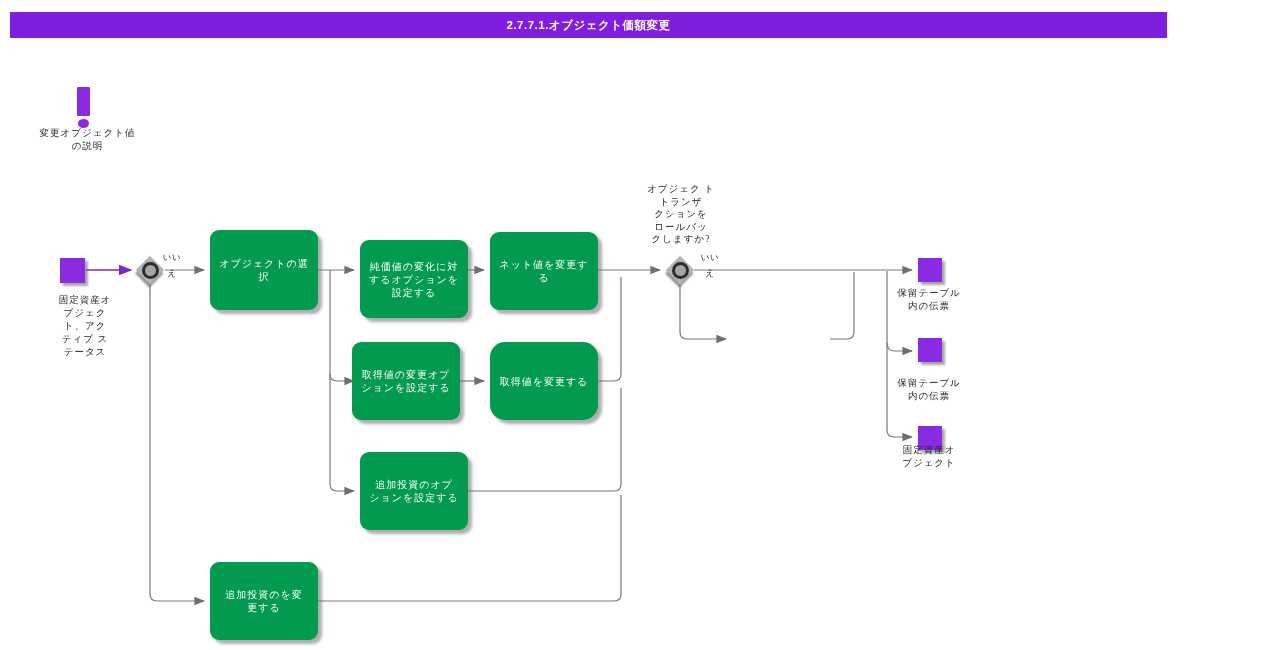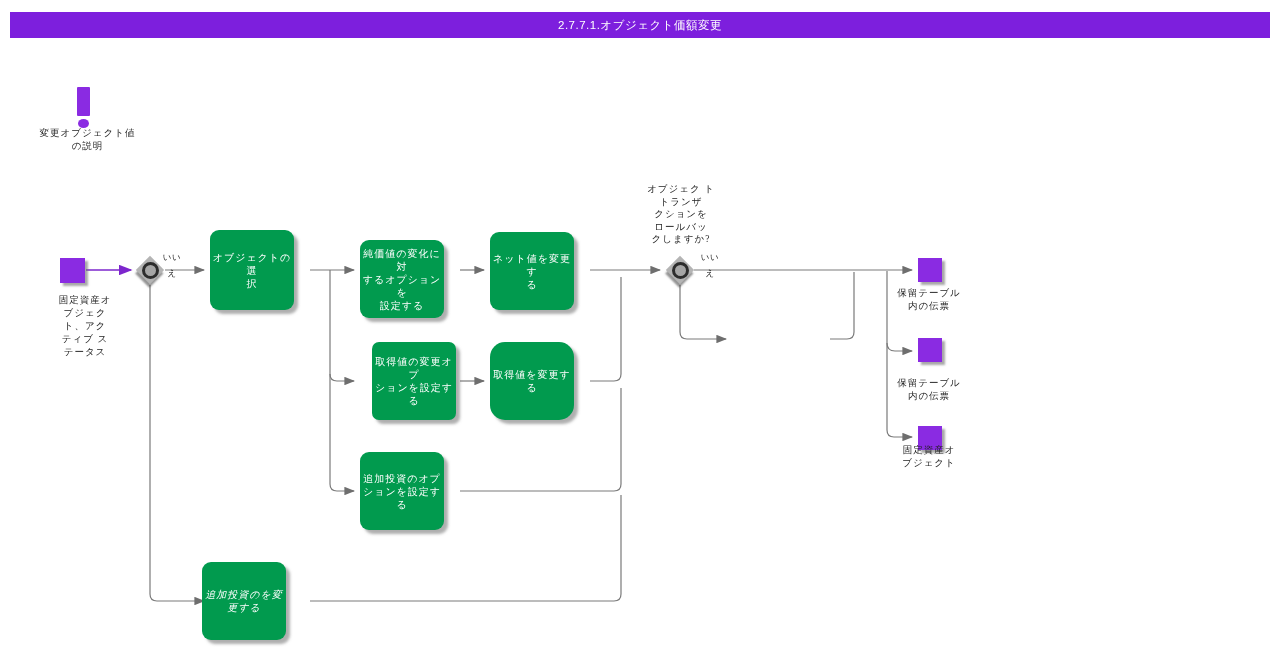--- a/index.html
+++ b/index.html
@@ -1,27 +1,27 @@
 <!DOCTYPE html>
 <html><head>
 <meta charset="utf-8">
 <style>
   html,body{margin:0;padding:0;background:#ffffff;}
   .stage{
     position:relative;width:1280px;height:650px;background:#ffffff;overflow:hidden;
     font-family:"Liberation Serif","DejaVu Serif",serif;color:#1f1f1f;
   }
   .banner{
-    position:absolute;left:10px;top:12px;width:1260px;height:26px;
+    position:absolute;left:10px;top:12px;width:1157px;height:26px;
     background:#7d1fdd;color:#ffffff;display:flex;align-items:center;justify-content:center;
-    font-family:"Liberation Sans","DejaVu Sans",sans-serif;font-weight:normal;font-size:11.5px;letter-spacing:0.5px;
+    font-family:"Liberation Sans","DejaVu Sans",sans-serif;font-weight:bold;font-size:11.5px;letter-spacing:0.5px;
   }
   .conn{position:absolute;left:0;top:0;width:1280px;height:650px;}
   .task{
-    position:absolute;width:84px;height:78px;background:#019a4e;border-radius:9px;
+    position:absolute;width:108px;height:78px;background:#019a4e;border-radius:9px;
     box-shadow:4px 4px 3px rgba(110,110,110,0.55);
     display:flex;align-items:center;justify-content:center;text-align:center;
     color:#ffffff;font-size:10px;line-height:13px;letter-spacing:1px;white-space:pre-line;
   }
   .event{
     position:absolute;width:24px;height:24px;background:#8a2be2;
     box-shadow:3px 3px 2px rgba(110,110,110,0.6);
   }
   .gateway{position:absolute;width:28px;height:28px;}
   .gateway .dia{
@@ -103,26 +103,26 @@
   <div class="branch-lbl" style="left:159px;top:249px;width:26px;">いい
 え</div>
 
   <div class="task" style="left:210px;top:230px;height:80px;">オブジェクトの選
 択</div>
   <div class="task" style="left:360px;top:240px;">純価値の変化に対
 するオプションを
 設定する</div>
   <div class="task" style="left:490px;top:232px;">ネット値を変更す
 る</div>
-  <div class="task" style="left:372px;top:342px;border-radius:7px;">取得値の変更オプ
+  <div class="task" style="left:352px;top:342px;">取得値の変更オプ
 ションを設定する</div>
   <div class="task" style="left:490px;top:342px;border-radius:15px;">取得値を変更する</div>
   <div class="task" style="left:360px;top:452px;">追加投資のオプ
 ションを設定する</div>
-  <div class="task" style="left:202px;top:562px;font-style:italic;">追加投資のを変
+  <div class="task" style="left:210px;top:562px;">追加投資のを変
 更する</div>
 
   <div class="gateway" style="left:666px;top:256px;">
     <div class="dia"></div>
     <div class="ring"></div>
   </div>
   <div class="lbl" style="left:635px;top:183px;width:92px;line-height:12.5px;">オブジェク ト
 トランザ
 クションを
 ロールバッ

